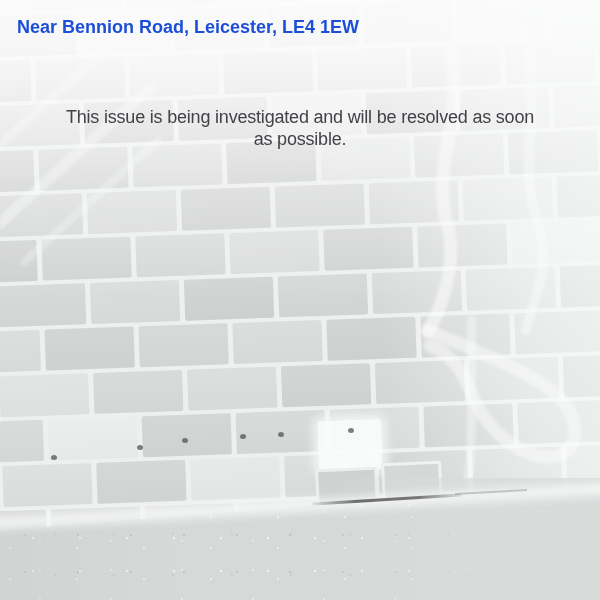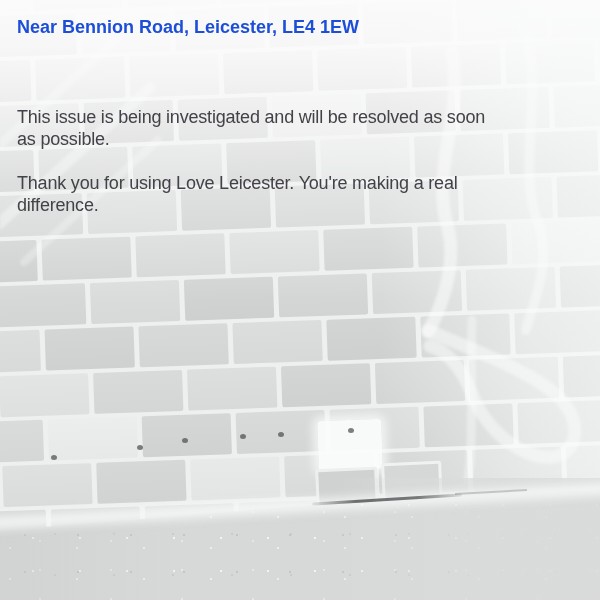--- a/index.html
+++ b/index.html
@@ -101,21 +101,21 @@
     position:absolute; width:6px; height:5px; border-radius:50%;
     opacity:0.72; filter:blur(0.5px);
   }
 
   
   .location-title {
     left:17px; top:16px; width:560px;
     font-size:18px; font-weight:bold; line-height:22px;
     color:#1d4ed8; letter-spacing:0;
   }
-  .status-block { left:17px; top:106px; width:566px; }
+  .status-block { left:17px; top:106px; width:566px;text-align:center; }
   .status-block p {
     position:static; margin:0;
     font-size:18px; line-height:22px; letter-spacing:-0.2px;
     color:#424248; white-space:pre-line;
   }
   .status-block p + p { margin-top:22px; }
 </style>
 </head>
 <body>
 
@@ -261,17 +261,15 @@
       <div class="speck" style="left: 240px; top: 434px; background: rgb(79, 79, 84);"></div>
       <div class="speck" style="left: 278px; top: 432px; background: rgb(79, 79, 84);"></div>
       <div class="speck" style="left: 348px; top: 428px; background: rgb(79, 79, 84);"></div>
     </div>
 
   <div class="location-title">Near Bennion Road, Leicester, LE4 1EW</div>
 
   <div class="status-block">
     <p>This issue is being investigated and will be resolved as soon
 as possible.</p>
-    <p>Thank you for using Love Leicester. You're making a real
-difference.</p>
   </div>
 
 </div>
 
 </body></html>

